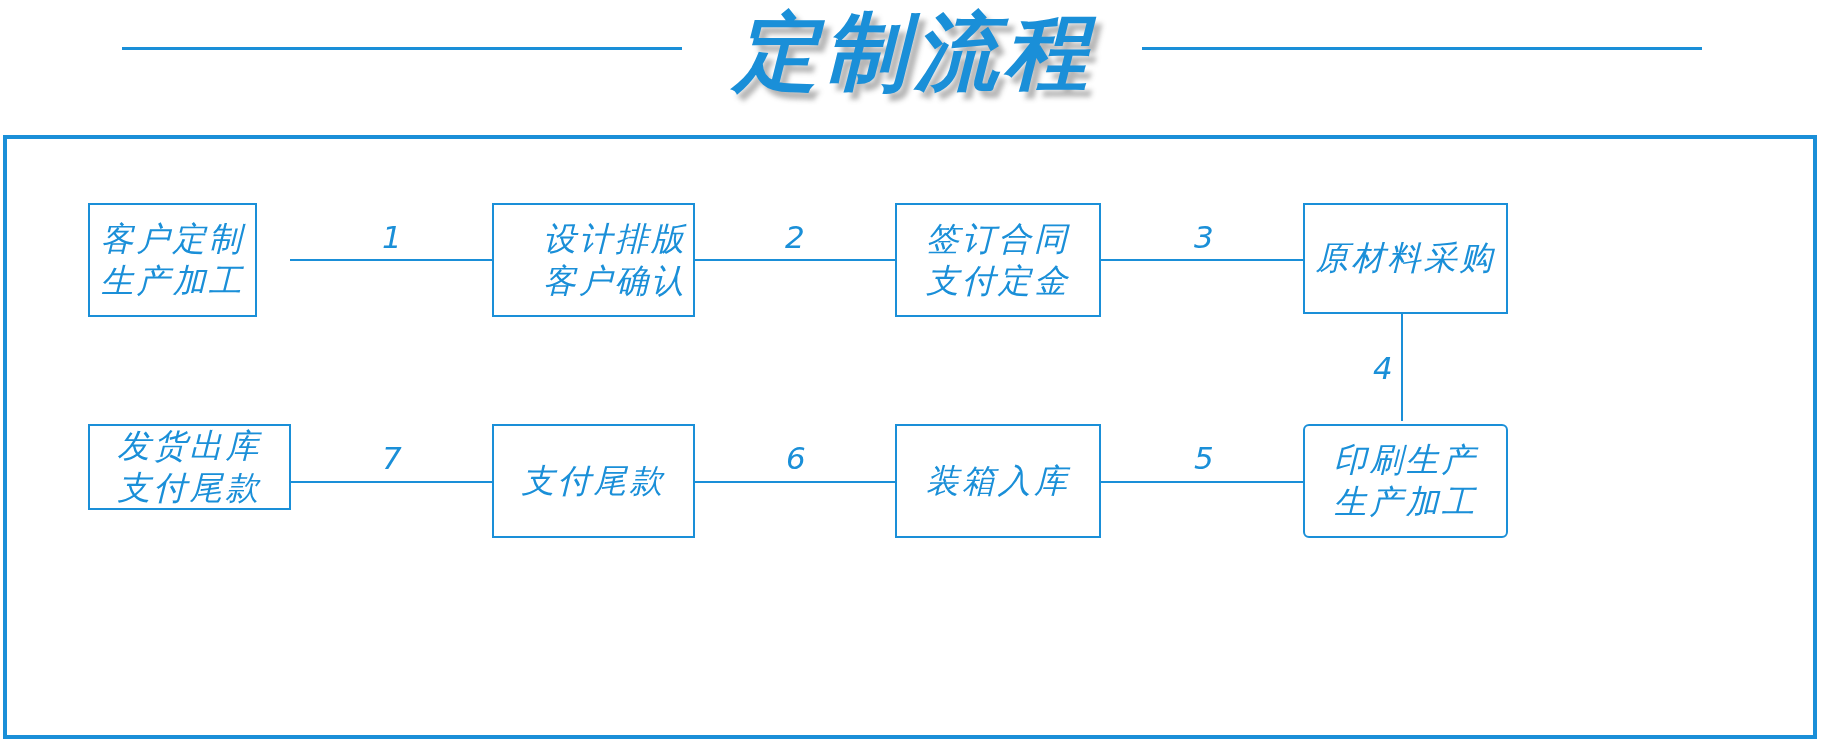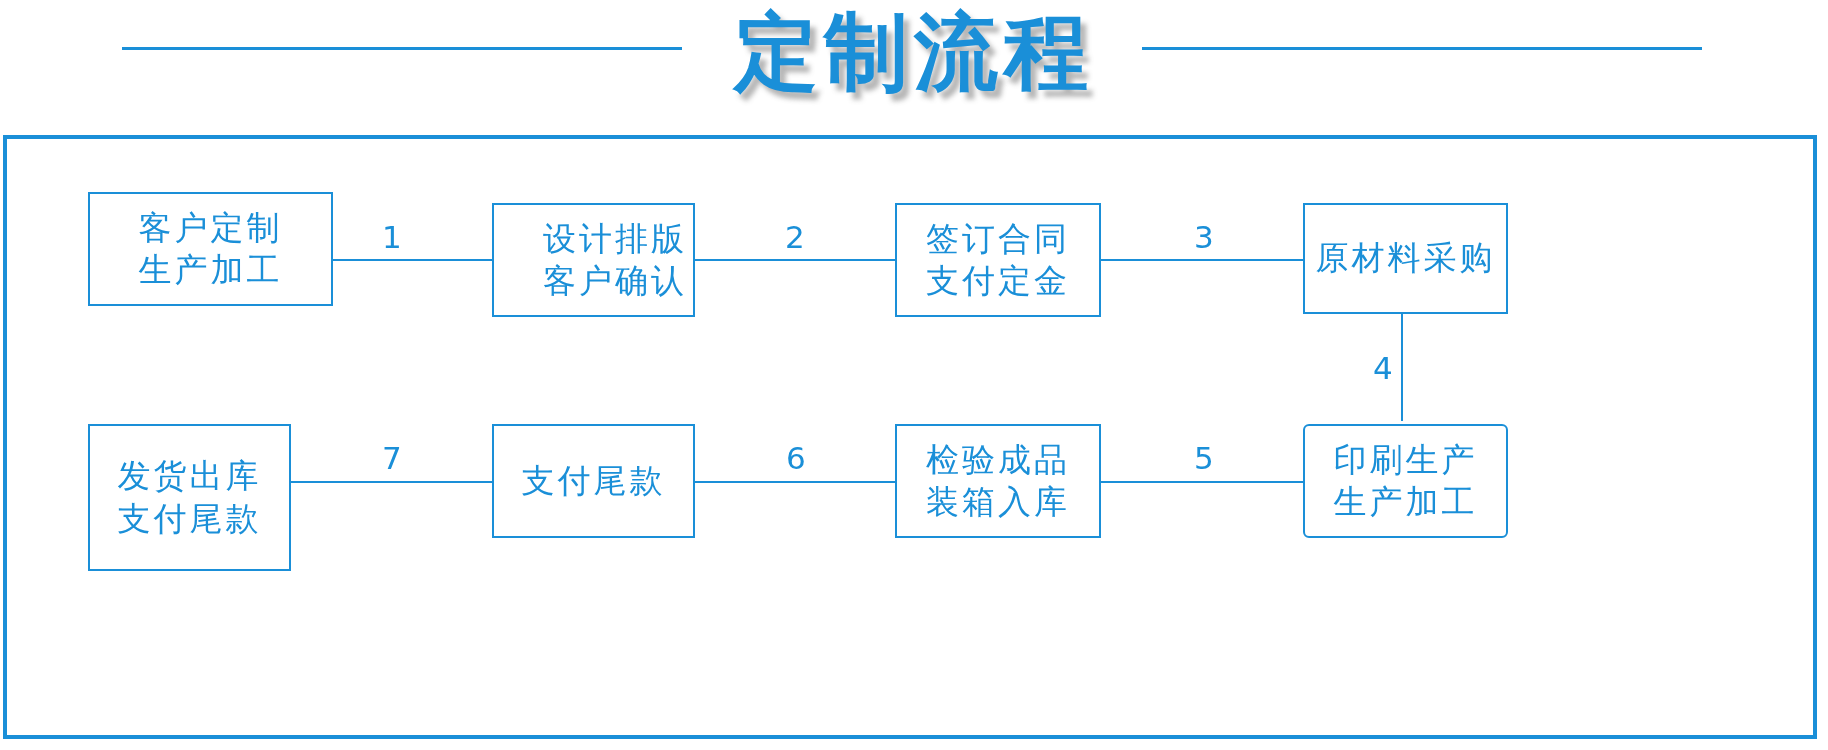--- a/index.html
+++ b/index.html
@@ -1,21 +1,21 @@
 <!DOCTYPE html>
 <html><head>
 <meta charset="utf-8">
 <style>
   html,body{margin:0;padding:0;background:#ffffff;}
   body{
     width:1828px;height:750px;
     font-family:"DejaVu Sans","Liberation Sans",sans-serif;
     overflow:hidden;position:relative;
   }
-  .stage{position:absolute;inset:0;width:1828px;height:750px;}
+  .stage{position:absolute;inset:0;width:1828px;height:750px;font-style:italic;}
 
   
   .header{
     position:absolute;left:0;top:0;width:1828px;height:108px;
   }
   .rule{
     position:absolute;top:47px;height:0;
     border-top:3px solid #1a8fd8;
   }
   .rule-left{left:122px;width:560px;}
@@ -89,21 +89,21 @@
 
   <div class="conn-h" style="left:1100px;top:481px;width:204px;"></div>
   <div class="conn-label" style="left:1190px;top:443px;">5</div>
 
   <div class="conn-h" style="left:693px;top:481px;width:204px;"></div>
   <div class="conn-label" style="left:782px;top:443px;">6</div>
 
   <div class="conn-h" style="left:290px;top:481px;width:204px;"></div>
   <div class="conn-label" style="left:378px;top:443px;">7</div>
 
-  <div class="node" style="left:88px;top:192px;width:245px;height:114px;">
+  <div class="node" style="left:88px;top:203px;width:169px;height:114px;">
     <span class="ln">客户定制</span>
     <span class="ln">生产加工</span>
   </div>
 
   <div class="node" style="left:492px;top:203px;width:203px;height:114px;padding-left:43px;">
     <span class="ln">设计排版</span>
     <span class="ln">客户确认</span>
   </div>
 
   <div class="node" style="left:1303px;top:203px;width:205px;height:111px;">
@@ -114,26 +114,25 @@
     <span class="ln">签订合同</span>
     <span class="ln">支付定金</span>
   </div>
 
   <div class="node" style="left:1303px;top:424px;width:205px;height:114px;border-radius:6px;">
     <span class="ln">印刷生产</span>
     <span class="ln">生产加工</span>
   </div>
 
   <div class="node" style="left:895px;top:424px;width:206px;height:114px;">
-    <span class="ln">检验成品</span>
     <span class="ln">装箱入库</span>
   </div>
 
   <div class="node" style="left:492px;top:424px;width:203px;height:114px;align-items:center;">
     <span class="ln">支付尾款</span>
   </div>
 
-  <div class="node" style="left:88px;top:424px;width:203px;height:147px;">
+  <div class="node" style="left:88px;top:424px;width:203px;height:86px;">
     <span class="ln">发货出库</span>
     <span class="ln">支付尾款</span>
   </div>
 
 </div>
 
 </body></html>

